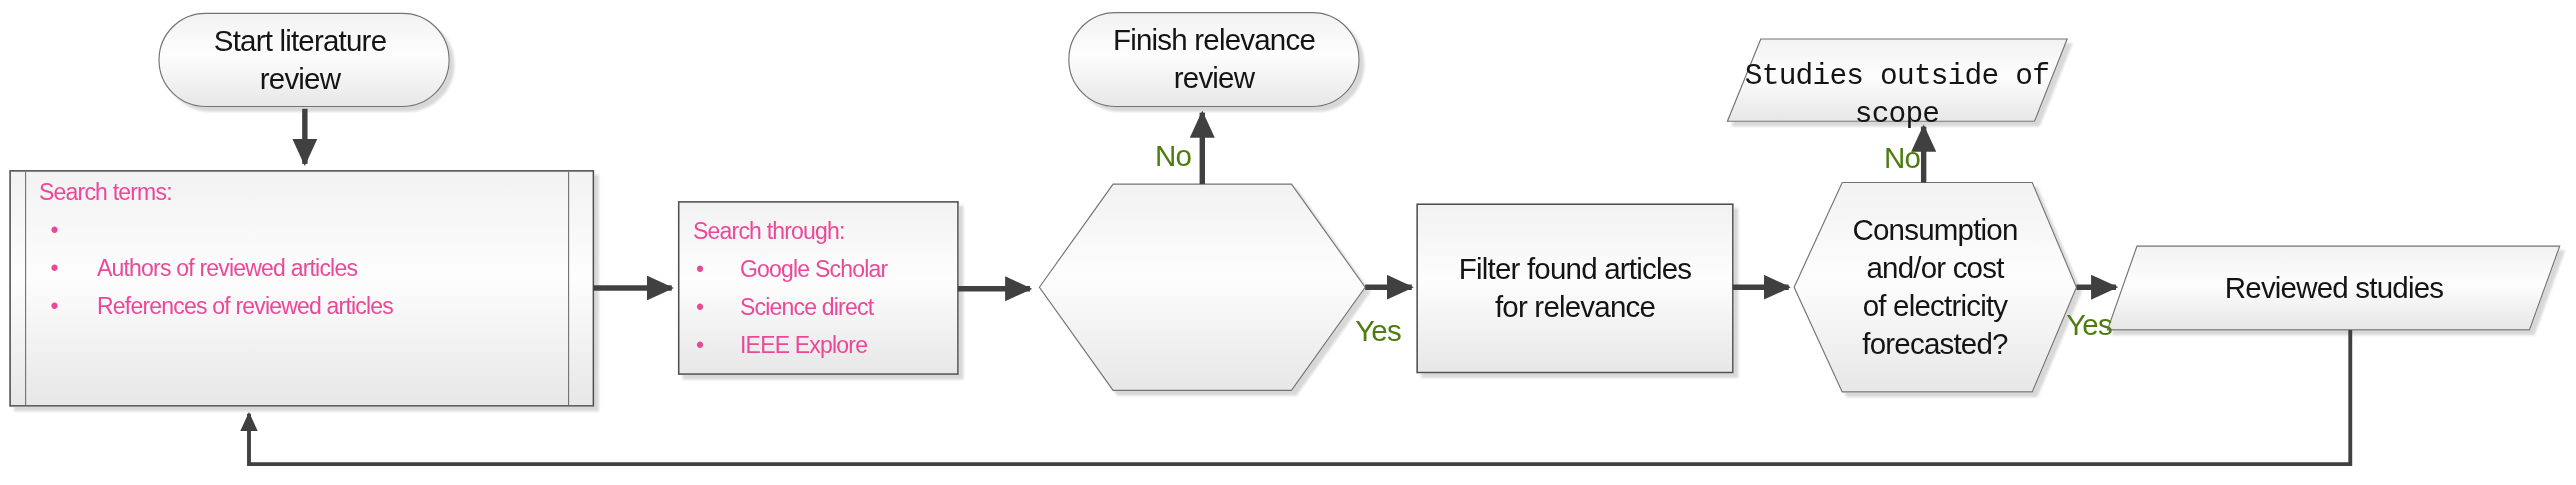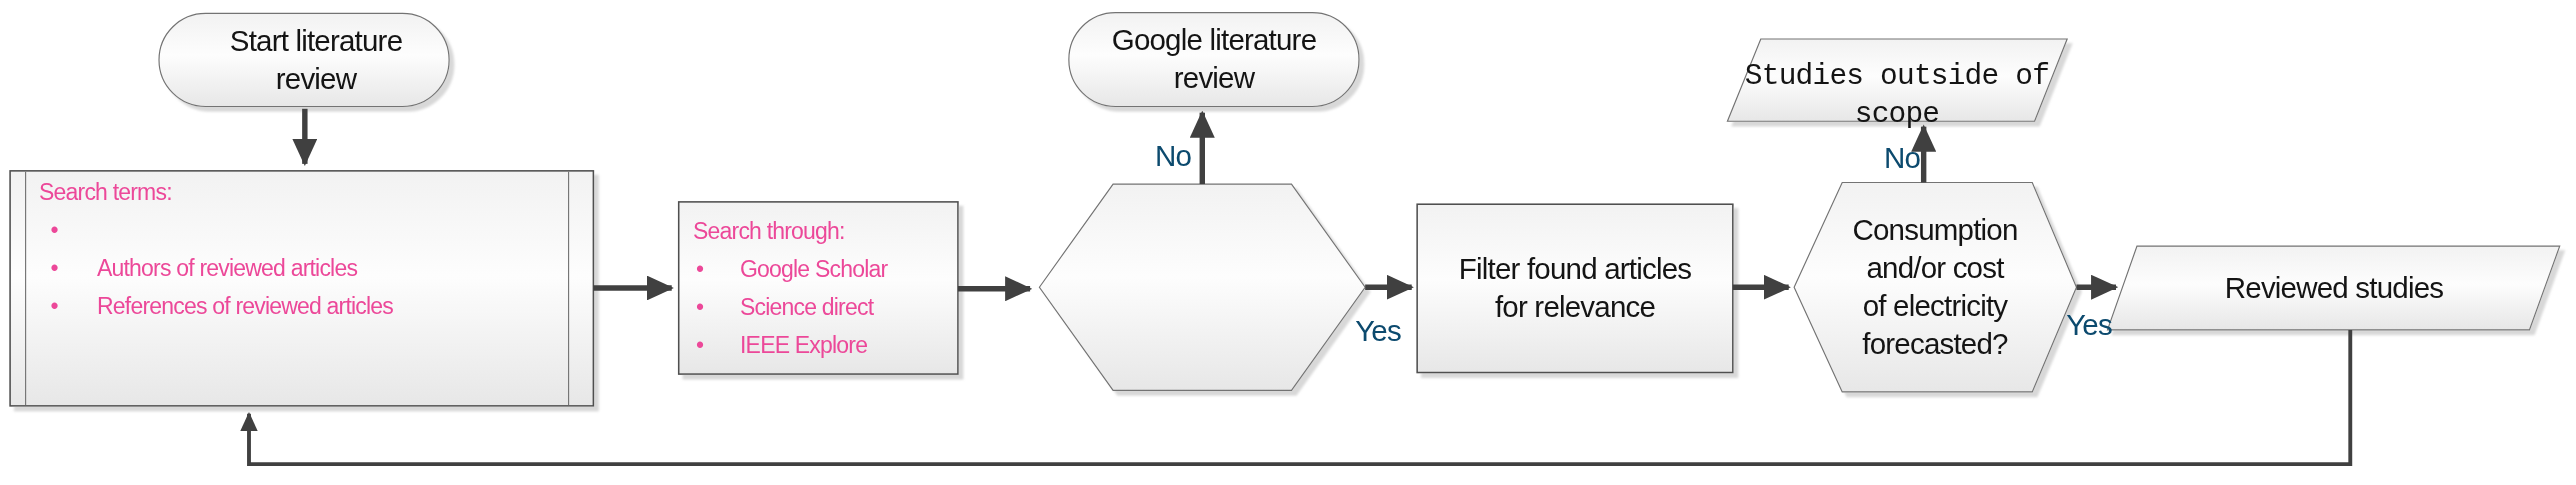--- a/index.html
+++ b/index.html
@@ -21,21 +21,21 @@
     line-height:38px;
     letter-spacing:-0.8px;
     color:#141414;
   }
   .edge-lbl{
     position:absolute;
     transform:translate(-50%,-50%);
     font-size:29.5px;
     line-height:33px;
     letter-spacing:-0.8px;
-    color:#0c4a6e;
+    color:#4d7c0f;
   }
   .list{
     position:absolute;
     font-size:23px;
     line-height:38px;
     letter-spacing:-0.8px;
     color:#ec4899;
     margin-left:8px;
   }
   .row{display:flex;align-items:flex-start;}
@@ -88,21 +88,21 @@
     <path d="M765,371 L866,371" fill="none" stroke-width="7" marker-end="url(#ah)" stroke="#404040"></path>
     <path d="M1235,372 L1328,372" fill="none" stroke-width="7" marker-end="url(#ah)" stroke="#404040"></path>
     <path d="M1550,237 L1550,145" fill="none" stroke-width="7" marker-end="url(#ah)" stroke="#404040"></path>
     <path d="M1760,370 L1820,370" fill="none" stroke-width="7" marker-end="url(#ah)" stroke="#404040"></path>
     <path d="M2234,370 L2306,370" fill="none" stroke-width="7" marker-end="url(#ah)" stroke="#404040"></path>
     <path d="M2480,235 L2480,163" fill="none" stroke-width="7" marker-end="url(#ah)" stroke="#404040"></path>
     <path d="M2677,370 L2728,370" fill="none" stroke-width="7" marker-end="url(#ah)" stroke="#404040"></path>
     <path d="M3030,425 L3030,598 L321,598 L321,533" fill="none" stroke-width="5" marker-end="url(#ah)" stroke="#404040"></path>
   </svg>
 
-  <div class="lbl" style="left:316px;top:60px;">Start literature
+  <div class="lbl" style="left:300px;top:60px;">Start literature
 review</div>
 
   <div class="list list-terms" style="left:31px;top:173px;width:537px;">
     <div>Search terms:</div>
     <div class="row">
       <span class="dot">•</span>
     </div>
     <div class="row">
       <span class="dot">•</span>
       <span class="txt">Authors of reviewed articles</span>
@@ -123,21 +123,21 @@
       <span class="dot">•</span>
       <span class="txt">Science direct</span>
     </div>
     <div class="row">
       <span class="dot">•</span>
       <span class="txt">IEEE Explore</span>
     </div>
   </div>
 
 
-  <div class="lbl" style="left:1214px;top:59px;">Google literature
+  <div class="lbl" style="left:1214px;top:59px;">Finish relevance
 review</div>
 
   <div class="lbl" style="left:1575px;top:288px;">Filter found articles
 for relevance</div>
 
   <div class="lbl" style="left:1935px;top:287px;">Consumption
 and/or cost
 of electricity
 forecasted?</div>
 

